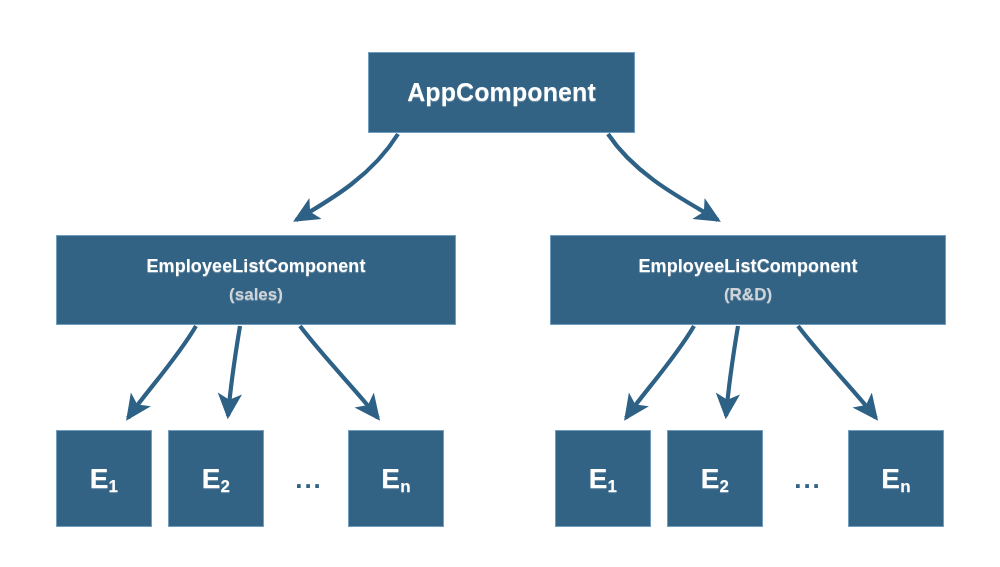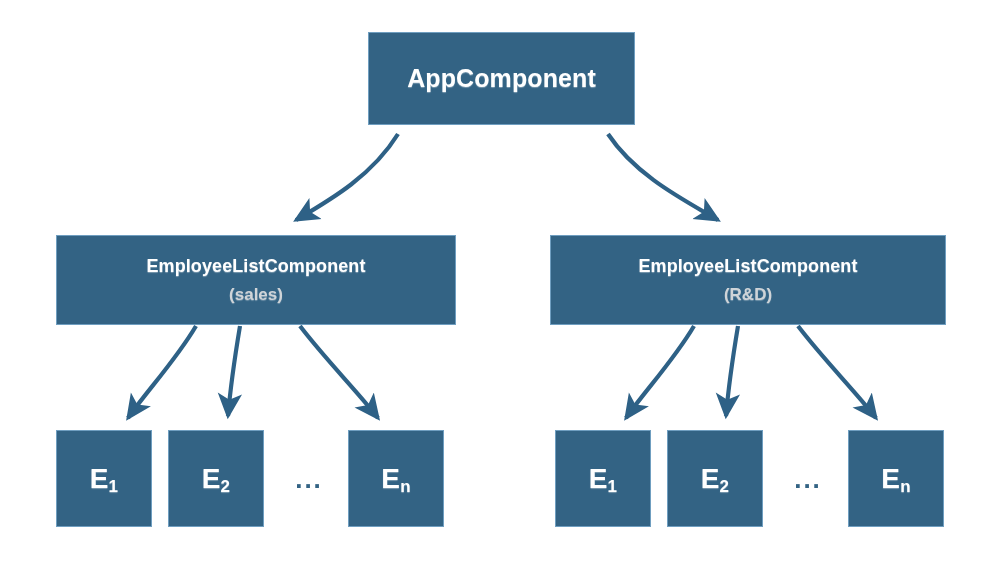--- a/index.html
+++ b/index.html
@@ -98,21 +98,21 @@
 
     <path d="M 196 326 C 176 360 146 392 128 418" fill="none" stroke="#2e6186" stroke-width="4.2" marker-end="url(#arrowhead)"></path>
     <path d="M 240 326 C 234 362 230 392 228 416" fill="none" stroke="#2e6186" stroke-width="4.2" marker-end="url(#arrowhead)"></path>
     <path d="M 300 326 C 326 360 358 392 378 418" fill="none" stroke="#2e6186" stroke-width="4.2" marker-end="url(#arrowhead)"></path>
 
     <path d="M 694 326 C 674 360 644 392 626 418" fill="none" stroke="#2e6186" stroke-width="4.2" marker-end="url(#arrowhead)"></path>
     <path d="M 738 326 C 732 362 728 392 726 416" fill="none" stroke="#2e6186" stroke-width="4.2" marker-end="url(#arrowhead)"></path>
     <path d="M 798 326 C 824 360 856 392 876 418" fill="none" stroke="#2e6186" stroke-width="4.2" marker-end="url(#arrowhead)"></path>
   </svg>
 
-  <div class="node root" style="left:368px; top:32px; width:267px; height:93px;align-items:center;">
+  <div class="node root" style="left:368px; top:52px; width:267px; height:81px;align-items:center;">
     <div class="node-title">AppComponent</div>
   </div>
 
   <div class="node branch" style="left:56px; top:235px; width:400px; height:90px;">
     <div class="node-title">EmployeeListComponent</div>
     <div class="node-sub">(sales)</div>
   </div>
 
   <div class="node branch" style="left:550px; top:235px; width:396px; height:90px;">
     <div class="node-title">EmployeeListComponent</div>

